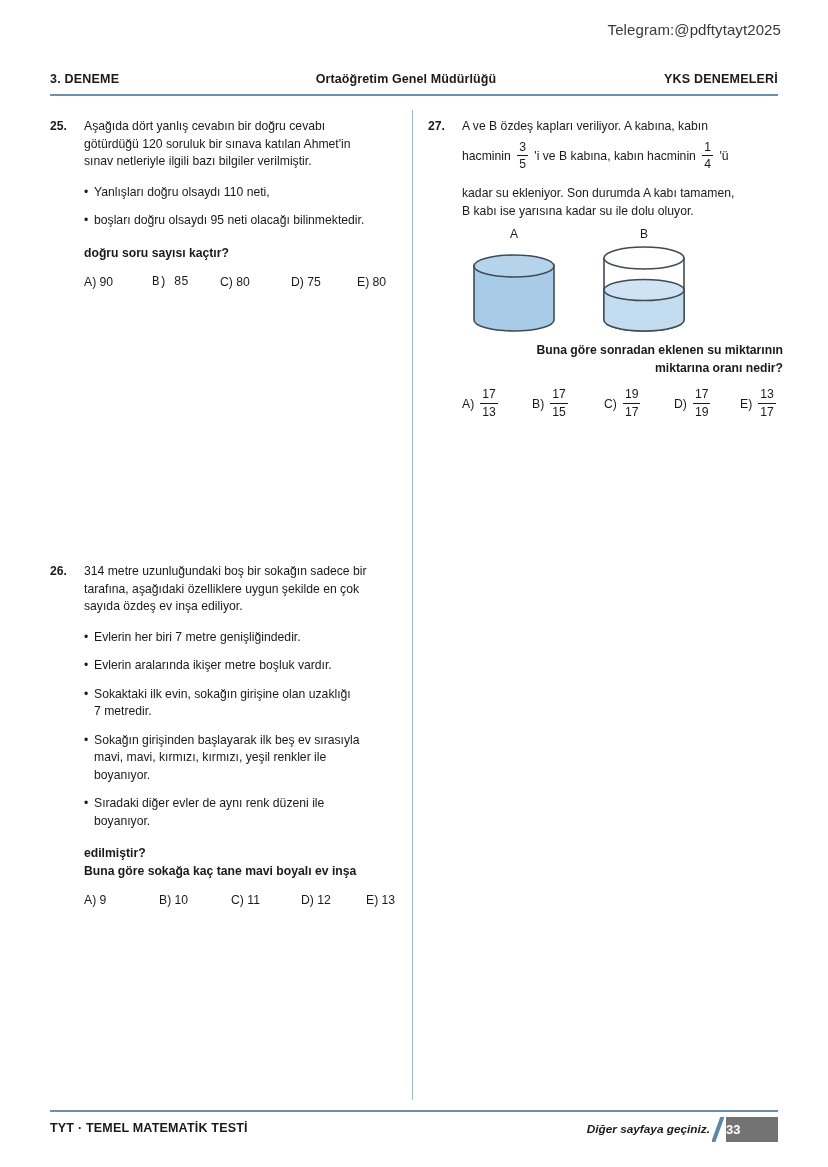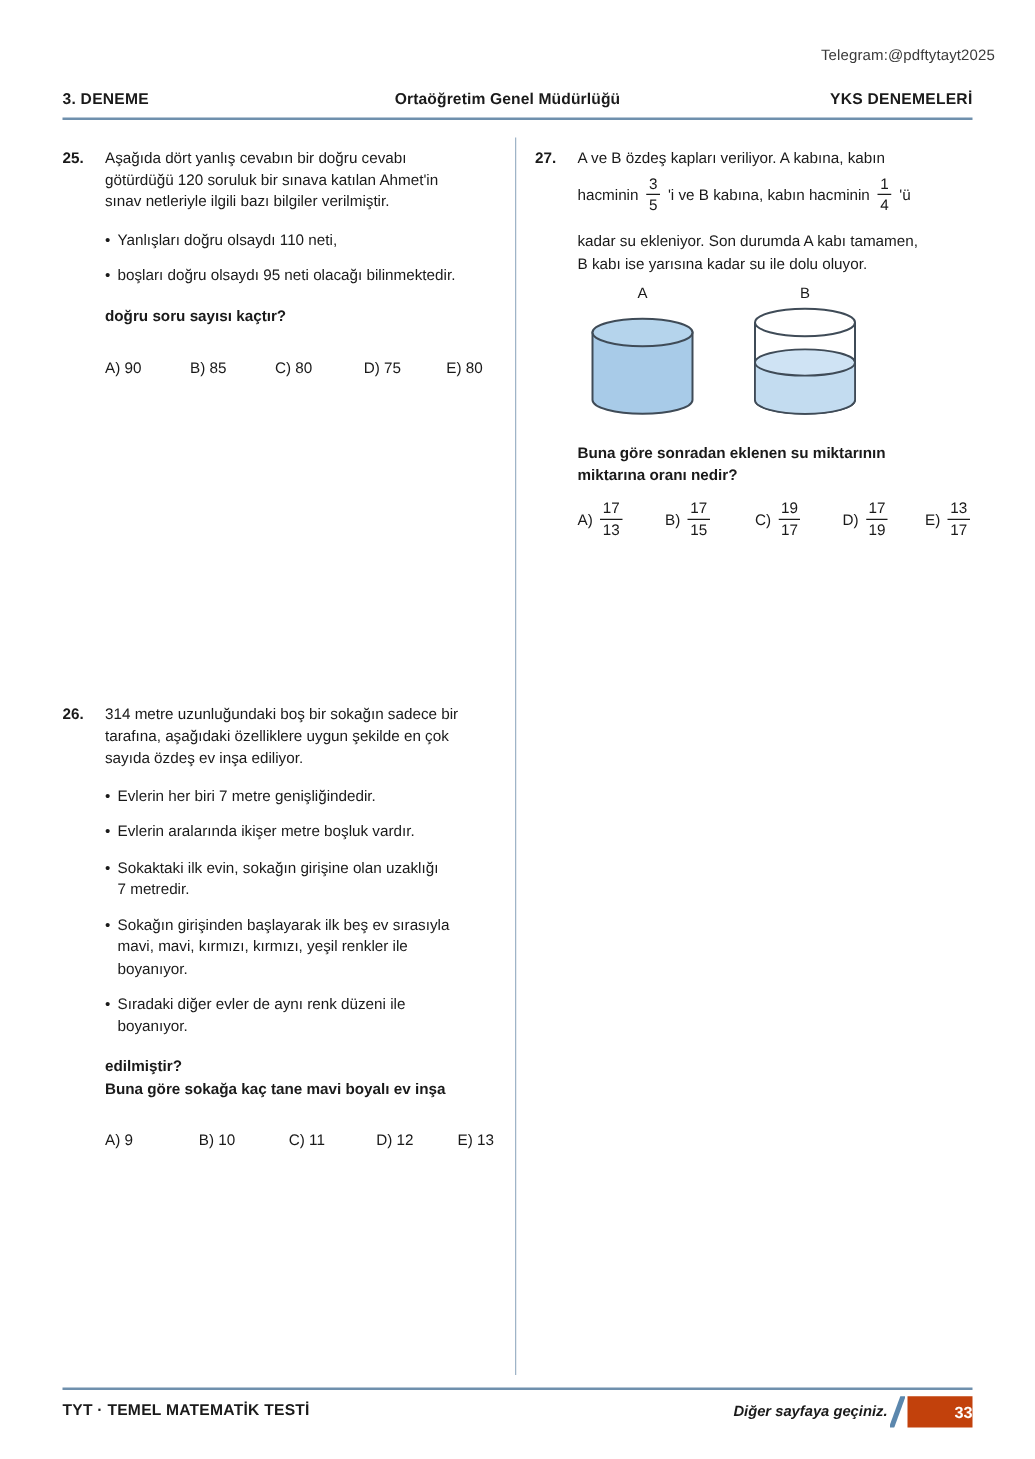--- a/index.html
+++ b/index.html
@@ -13,26 +13,25 @@
     position: relative;
     font-family: "Liberation Sans", sans-serif;
     color: #1a1a1a;
     overflow: hidden;
   }
 
   
   .watermark {
     position: absolute;
     top: 21px;
-    right: 32px;
-    font-size: 12px;
+    right: 47px;
+    font-size: 15px;
     color: #3a3a3a;
     letter-spacing: 0.1px;
     white-space: nowrap;
-    margin-top: 16px;
   }
 
   
   .page-header {
     position: absolute;
     top: 72px;
     left: 50px;
     width: 728px;
     height: 22px;
   }
@@ -100,21 +99,21 @@
   .bullet:last-child { margin-bottom: 0; }
   .bullet .dot {
     position: absolute;
     left: 0; top: 0;
   }
   .ask {
     font-weight: bold;
     margin-top: 15px;
   }
   .choices {
-    margin-top: 24px;
+    margin-top: 12px;
     display: flex;
   }
   .choice {
     font-size: 12.2px;
     white-space: nowrap;
   }
 
   
   .frac {
     display: inline-block;
@@ -198,25 +197,25 @@
     width: 4px; height: 34px;
     background: #5b87ad;
     transform: rotate(20deg);
     position: absolute;
     left: 4px; top: -5px;
   }
   .page-badge {
     position: absolute;
     right: 0; top: 0;
     width: 52px; height: 25px;
-    background: #c2410c;
+    background: #737373;
     color: #ffffff;
     font-size: 13px;
     font-weight: bold;
-    text-align: right;
+    text-align: left;
     line-height: 25px;
   }
 </style>
 </head>
 <body>
 
 <div class="watermark">Telegram:@pdftytayt2025</div>
 
 <div class="page-header">
   <span class="hdr-left">3. DENEME</span>
@@ -246,21 +245,21 @@
       </span>
     </div>
     <div class="ask">
       <div>doğru soru sayısı kaçtır?</div>
     </div>
     <div class="choices">
       <span class="choice" style="width:68px;">
         <span>A)</span>
         <span>90</span>
       </span>
-      <span class="choice" style="width:68px;">
+      <span class="choice" style="width:68px;font-family:Liberation Mono, monospace;">
         <span>B)</span>
         <span>85</span>
       </span>
       <span class="choice" style="width:71px;">
         <span>C)</span>
         <span>80</span>
       </span>
       <span class="choice" style="width:66px;">
         <span>D)</span>
         <span>75</span>
@@ -373,21 +372,21 @@
 
         <g>
           <path d="M 142 14 L 142 76 A 40 11 0 0 0 222 76 L 222 14" fill="#ffffff" stroke="#3f4b57" stroke-width="1.6"></path>
           <path d="M 142 46 L 142 76 A 40 11 0 0 0 222 76 L 222 46 Z" fill="#c3dcf0" stroke="#3f4b57" stroke-width="1.4"></path>
           <ellipse cx="182" cy="46" rx="40" ry="10.5" fill="#cfe3f4" stroke="#3f4b57" stroke-width="1.5"></ellipse>
           <ellipse cx="182" cy="14" rx="40" ry="11" fill="none" stroke="#3f4b57" stroke-width="1.6"></ellipse>
         </g>
       </svg>
     </div>
 
-    <div class="ask" style="margin-top:20px;">
+    <div class="ask" style="margin-top:8px;text-align:right;">
       <div>Buna göre sonradan eklenen su miktarının</div>
       <div>miktarına oranı nedir?</div>
     </div>
 
     <div class="choices" style="margin-top:12px; align-items:center;">
       <span class="choice choice-frac" style="width:70px;">
         <span>A)</span>
         <span class="frac">
           <span class="num">17</span>
           <span class="bar"></span>

